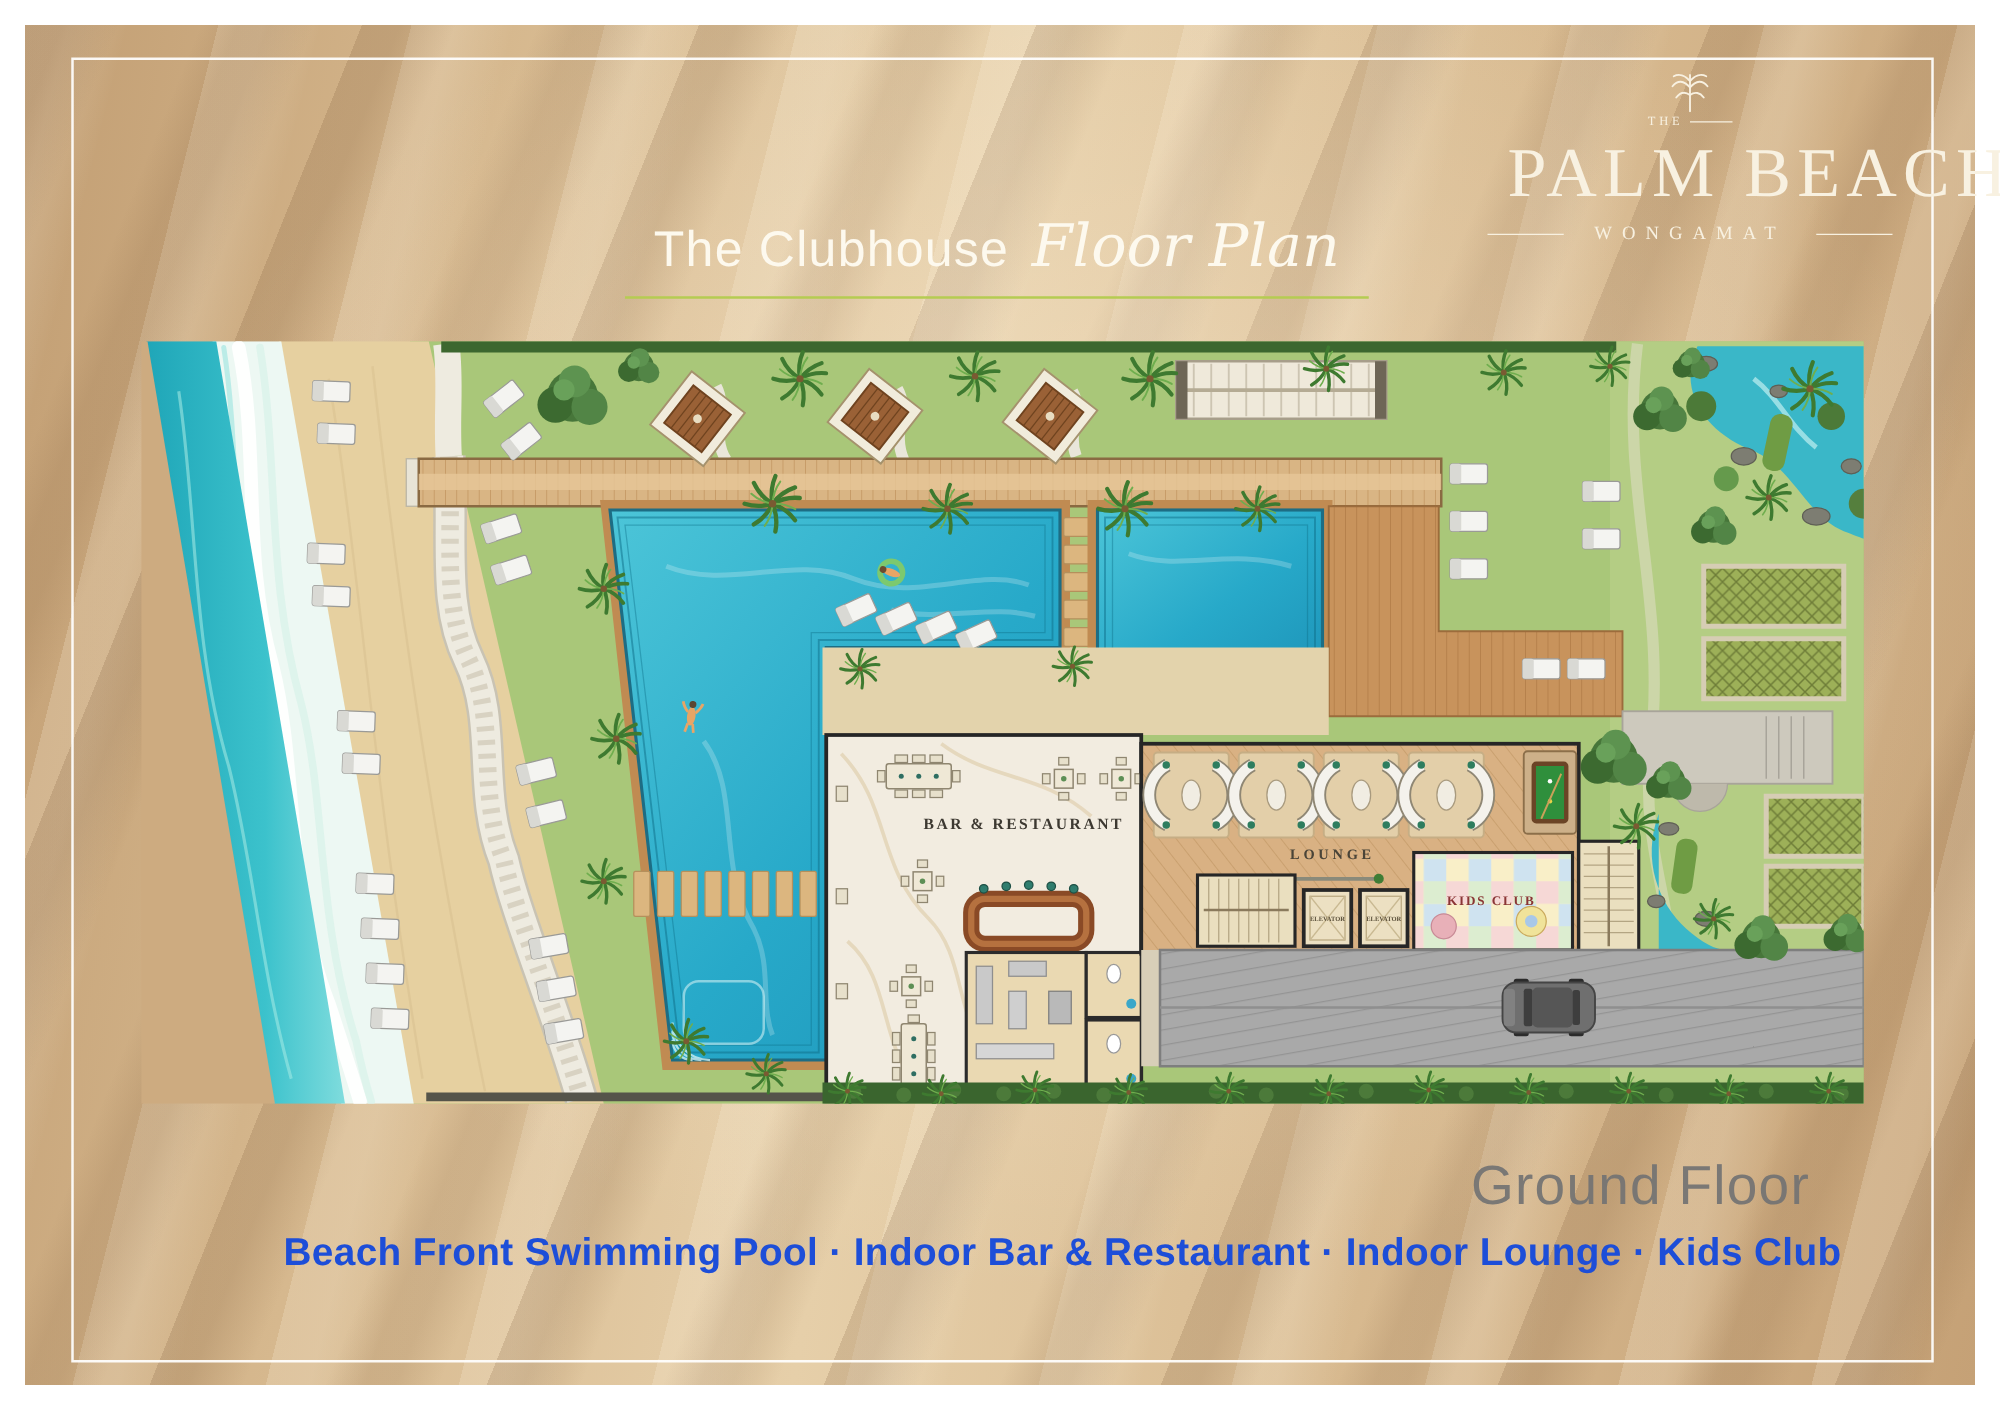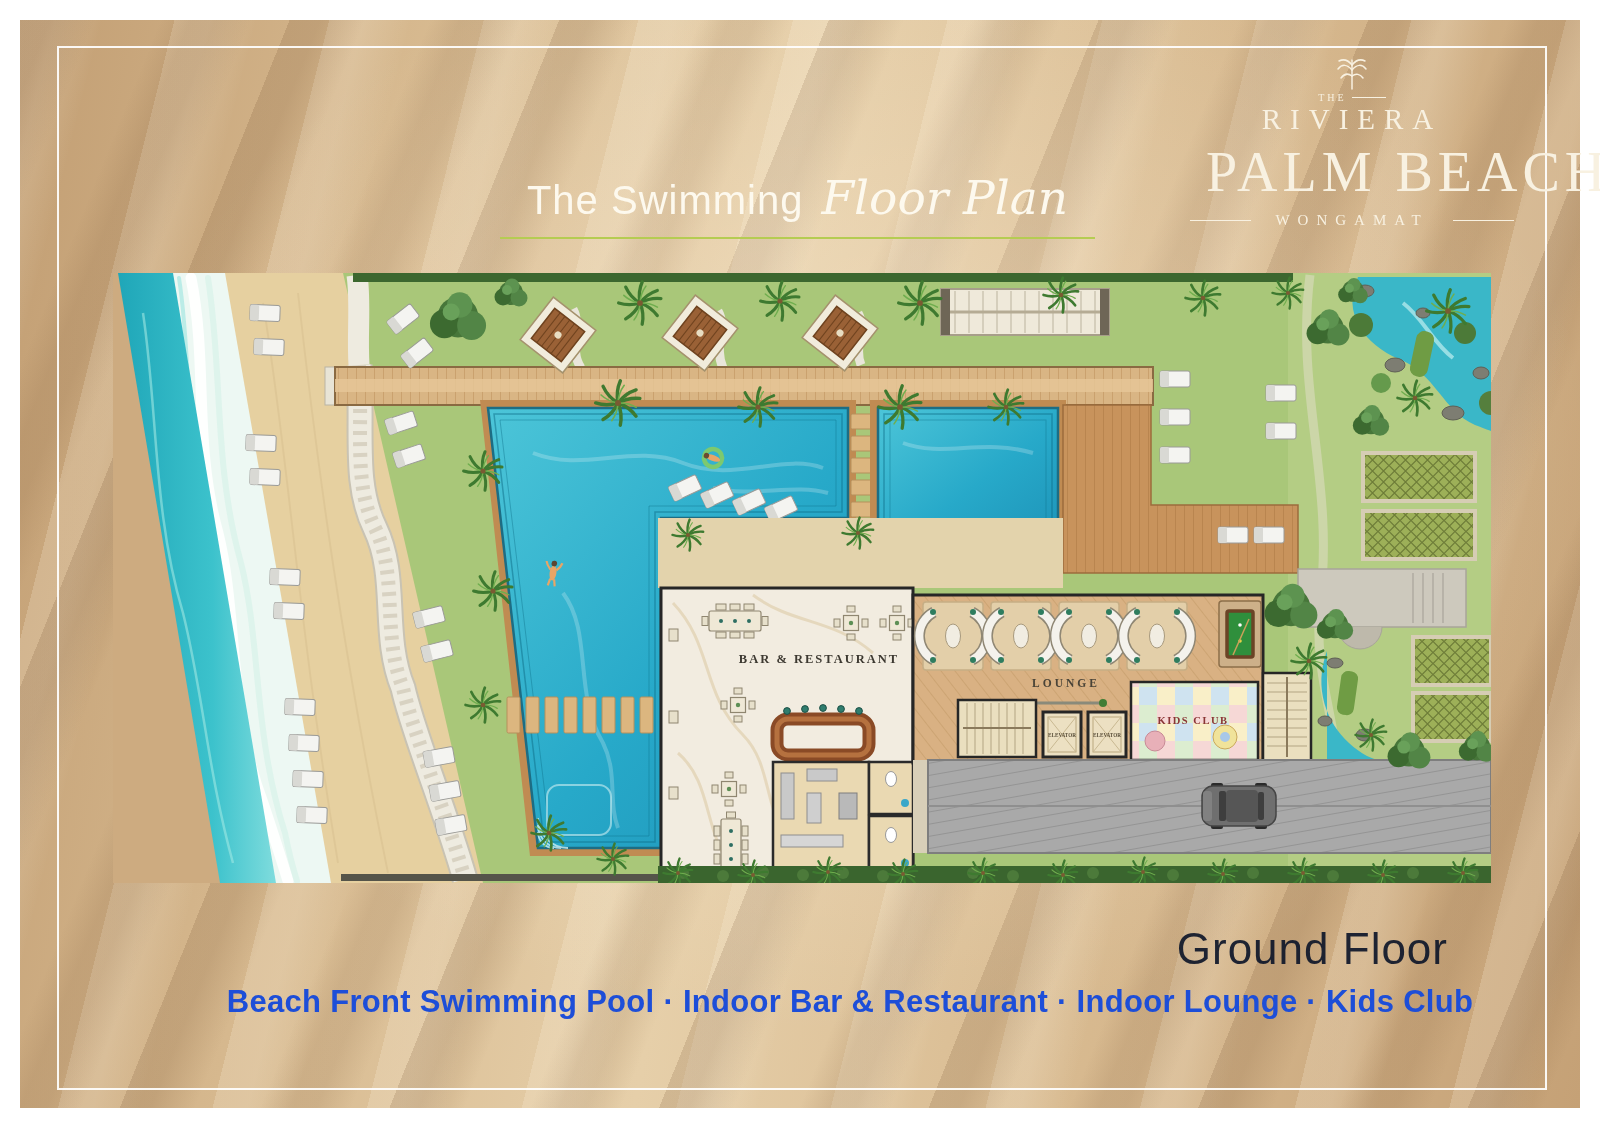--- a/index.html
+++ b/index.html
@@ -27,21 +27,21 @@
   .logo .wong-row .rule{display:inline-block;width:64px;height:1px;background:#f8f1e1;}
   .logo .wongamat{font-size:15px;letter-spacing:8px;}
   
   .title{position:absolute;left:500px;top:170px;width:595px;text-align:center;color:#fdf9ee;}
   .title .t-reg{font-size:40px;font-weight:500;letter-spacing:1px;}
   .title .t-script{font-family:"DejaVu Serif",serif;font-style:italic;font-size:47px;
                    margin-left:18px;margin-top:17px;}
   .title .underline{height:2px;background:#b5cc52;margin-top:12px;}
   
   .floor-label{position:absolute;right:152px;top:924px;font-size:44px;font-weight:500;
-               color:#0f172a;letter-spacing:1px;opacity:.92;}
+               color:#737373;letter-spacing:1px;opacity:.92;}
   .features{position:absolute;left:110px;top:984px;width:1480px;text-align:center;
             color:#1d4ed8;font-size:31px;font-weight:bold;letter-spacing:.3px;}
   .plan-wrap{position:absolute;left:113px;top:273px;width:1378px;height:610px;}
   svg text{font-family:"Liberation Serif",serif;}
 </style>
 </head>
 <body>
 
 <div class="page">
   <div class="bg"></div>
@@ -56,31 +56,30 @@
         <path d="M23,9 C19,4 14,3 10,5"></path>
         <path d="M23,9 C27,4 32,3 36,5"></path>
         <path d="M23,20 C19,17 15,18 12,22"></path>
         <path d="M23,20 C27,17 31,18 34,22"></path>
       </g>
     </svg>
     <div class="the-row">
       <span>THE</span>
       <span class="rule"></span>
     </div>
-    <div class="riviera">RIVIERA</div>
     <div class="palmbeach">PALM BEACH</div>
     <div class="wong-row">
       <span class="rule"></span>
       <span class="wongamat">WONGAMAT</span>
       <span class="rule"></span>
     </div>
   </div>
 
   <div class="title">
-    <span class="t-reg">The Swimming</span><span class="t-script">Floor Plan</span>
+    <span class="t-reg">The Clubhouse</span><span class="t-script">Floor Plan</span>
     <div class="underline"></div>
   </div>
 
   <div class="plan-wrap">
   <svg width="1378" height="610" viewBox="0 0 1378 610">
     <defs>
       <linearGradient id="seaG" x1="0" y1="0" x2="1" y2="0">
         <stop offset="0" stop-color="#1fa6b8"></stop>
             <stop offset=".6" stop-color="#3cc2cc"></stop>
             <stop offset="1" stop-color="#7fdcdd"></stop>

